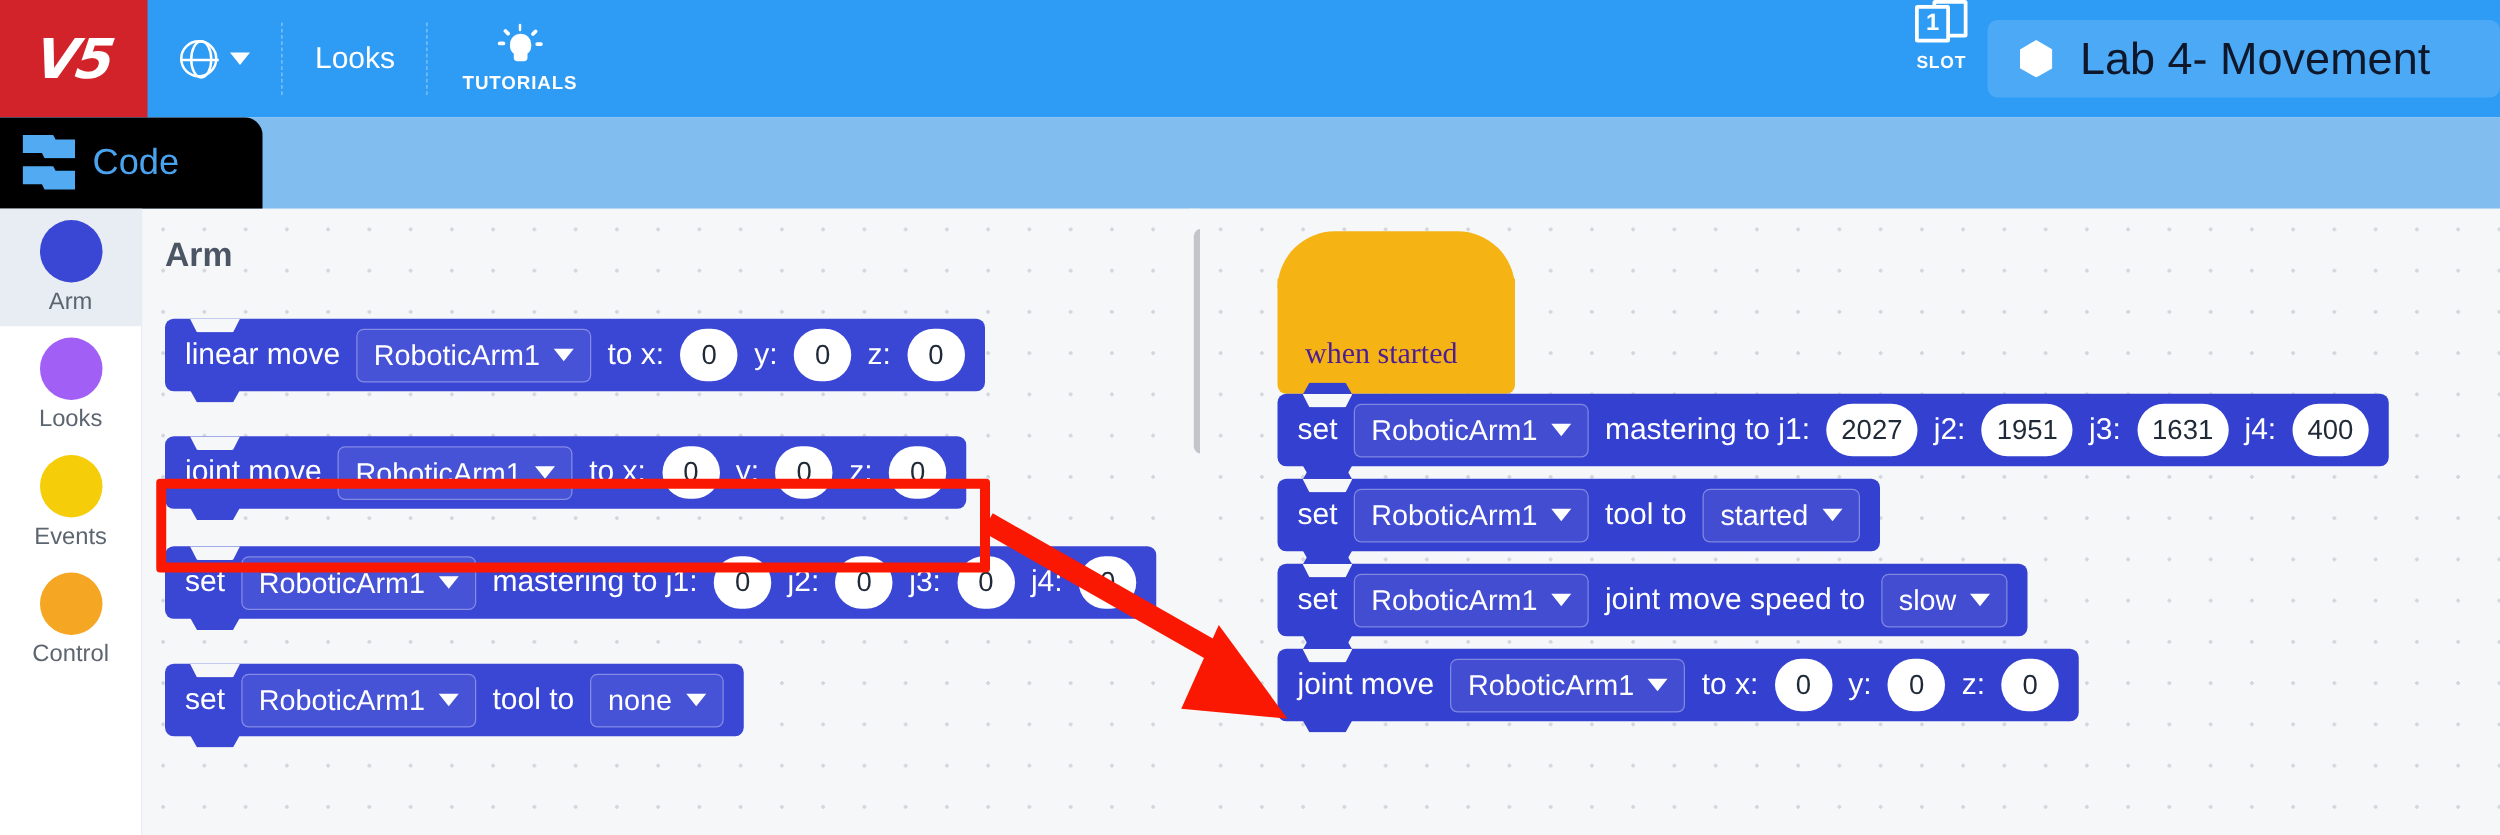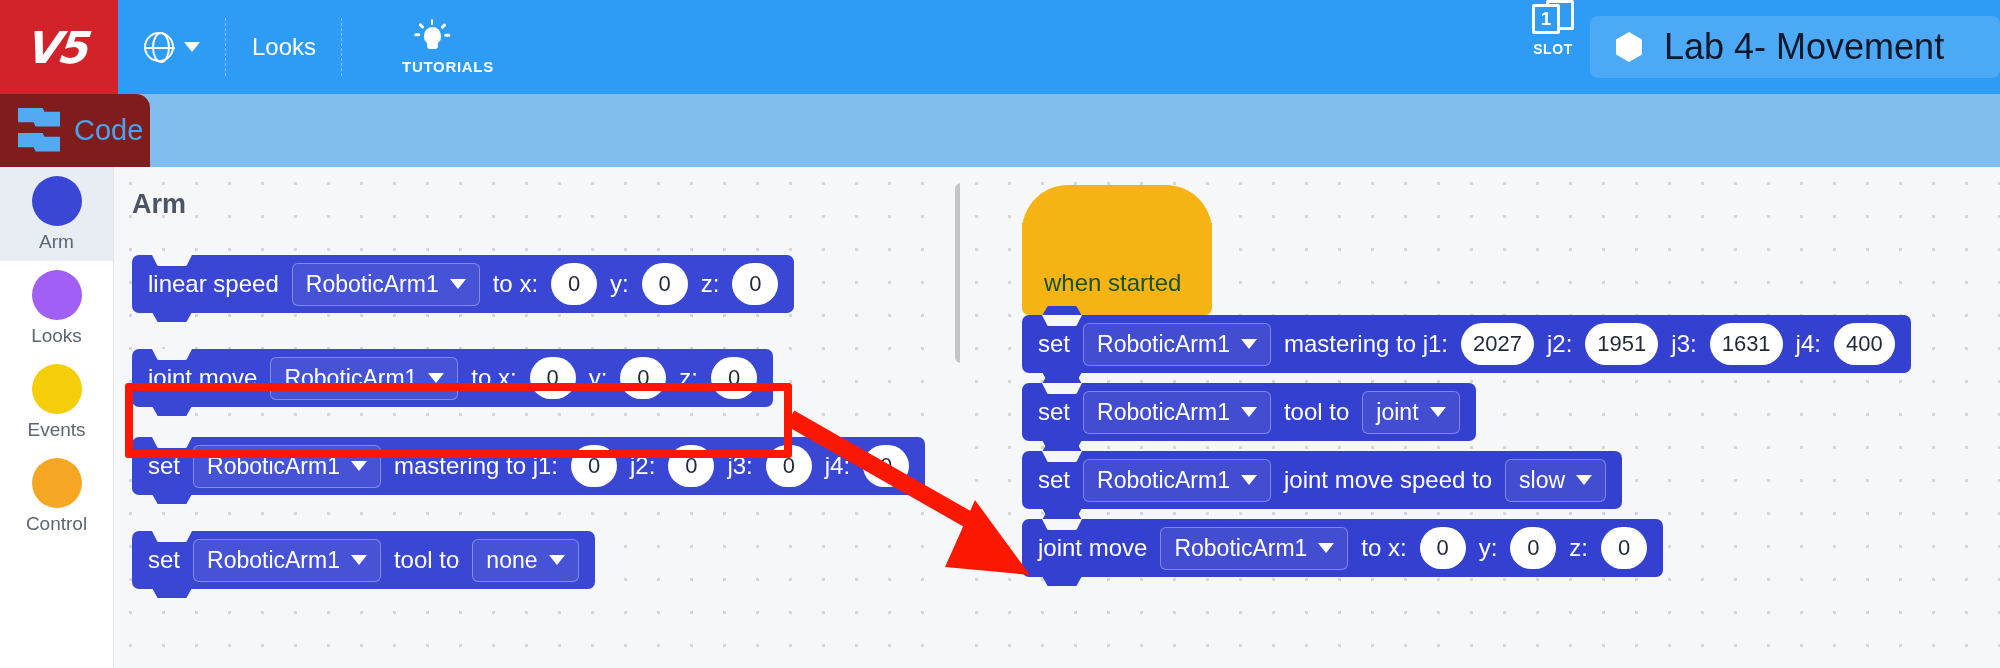--- a/index.html
+++ b/index.html
@@ -61,21 +61,21 @@
   }
   .bulb-base {
     position: absolute; left: 12px; top: 22px; width: 11px; height: 7px;
     background: #fff; border-radius: 0 0 3px 3px;
   }
   .ray {
     position: absolute; background: #fff; width: 2.5px; height: 6px;
     left: 16px; top: 0; border-radius: 2px;
   }
   .tut-label {
-    font-size: 15px; font-weight: 700; letter-spacing: .7px; color: #fff; margin-left: 32px;
+    font-size: 15px; font-weight: 700; letter-spacing: .7px; color: #fff;
   }
   .spacer { flex: 1; }
   .slot {
     display: flex; flex-direction: column; align-items: center; gap: 3px;
     padding: 0 16px; color:#fff;
   }
   .slot-icon { position: relative; width: 42px; height: 38px; }
   .slot-back {
     position: absolute; right: 0; top: 0; width: 28px; height: 30px;
     border: 3px solid #fff; border-radius: 2px;
@@ -101,22 +101,22 @@
     color: rgba(255,255,255,.72); font-size: 22px; padding: 0 36px;
     display: flex; align-items: center;
   }
 
   
   .tabstrip {
     position: absolute; top: 94px; left: 0; width: 2000px; height: 73px;
     background: #82bdf0;
   }
   .code-tab {
-    position: absolute; left: 0; top: 0; width: 150px; height: 73px;
-    background: #7f1d1d; border-radius: 0 14px 0 0;
+    position: absolute; left: 0; top: 0; width: 210px; height: 73px;
+    background: #000000; border-radius: 0 14px 0 0;
     display: flex; align-items: center; gap: 14px; padding-left: 18px;
   }
   .code-icon { width: 42px; height: 46px; position: relative; }
   .code-icon i {
     position: absolute; left: 0; width: 42px; height: 19px; background: #52aaf2;
     clip-path: polygon(0 0, 58% 0, 63% 22%, 100% 22%, 100% 100%, 42% 100%, 37% 78%, 0 78%);
   }
   .code-icon i:nth-child(1){ top: 0; }
   .code-icon i:nth-child(2){ top: 25px; }
   .code-tab-label { color: #4aa3ef; font-size: 29px; }
@@ -196,24 +196,25 @@
   }
   .num {
     background: #fff; color: #1f2937; border-radius: 22px;
     min-width: 46px; height: 42px; display: flex; align-items: center;
     justify-content: center; font-size: 22px; padding: 0 12px;
   }
   .lbl { font-size: 24px; }
 
   
   .hat {
-    position: absolute; background: #f5b314; color: #14532d;
+    position: absolute; background: #f5b314; color: #4c1d95;
     width: 190px; height: 92px; border-radius: 0 0 7px 7px;
     display: flex; align-items: flex-end; padding: 0 0 18px 22px;
     font-size: 24px;
+    font-family: Liberation Serif, serif;
   }
   .hat-top {
     position: absolute; left: 0; top: -38px; width: 190px; height: 46px;
     background: #f5b314; border-radius: 95px 95px 0 0;
   }
   .hat-notch {
     position: absolute; left: 20px; bottom: -9px; width: 40px; height: 10px;
     background: #f5b314; clip-path: polygon(0 0, 14% 100%, 86% 100%, 100% 0);
   }
 
@@ -303,21 +304,21 @@
       <span class="cat-label">Control</span>
     </div>
   </div>
 
   <div class="palette">
     <div class="palette-title">Arm</div>
 
     <div class="blk pal" style="left:18px; top:88px;">
       <span class="notch-bot"></span>
         <span class="bump-in"></span>
-      <span class="lbl">linear speed</span>
+      <span class="lbl">linear move</span>
       <span class="dd">
         <span>RoboticArm1</span>
         <span class="dd-caret"></span>
       </span>
       <span class="lbl">to x:</span>
       <span class="num">0</span>
       <span class="lbl">y:</span>
       <span class="num">0</span>
       <span class="lbl">z:</span>
       <span class="num">0</span>
@@ -409,21 +410,21 @@
       <span class="notch-top"></span>
         <span class="notch-bot"></span>
         <span class="bump-in"></span>
       <span class="lbl">set</span>
       <span class="dd">
         <span>RoboticArm1</span>
         <span class="dd-caret"></span>
       </span>
       <span class="lbl">tool to</span>
       <span class="dd">
-        <span>joint</span>
+        <span>started</span>
         <span class="dd-caret"></span>
       </span>
     </div>
 
     <div class="blk arm" style="left:62px; top:284px;">
       <span class="notch-top"></span>
         <span class="notch-bot"></span>
         <span class="bump-in"></span>
       <span class="lbl">set</span>
       <span class="dd">

